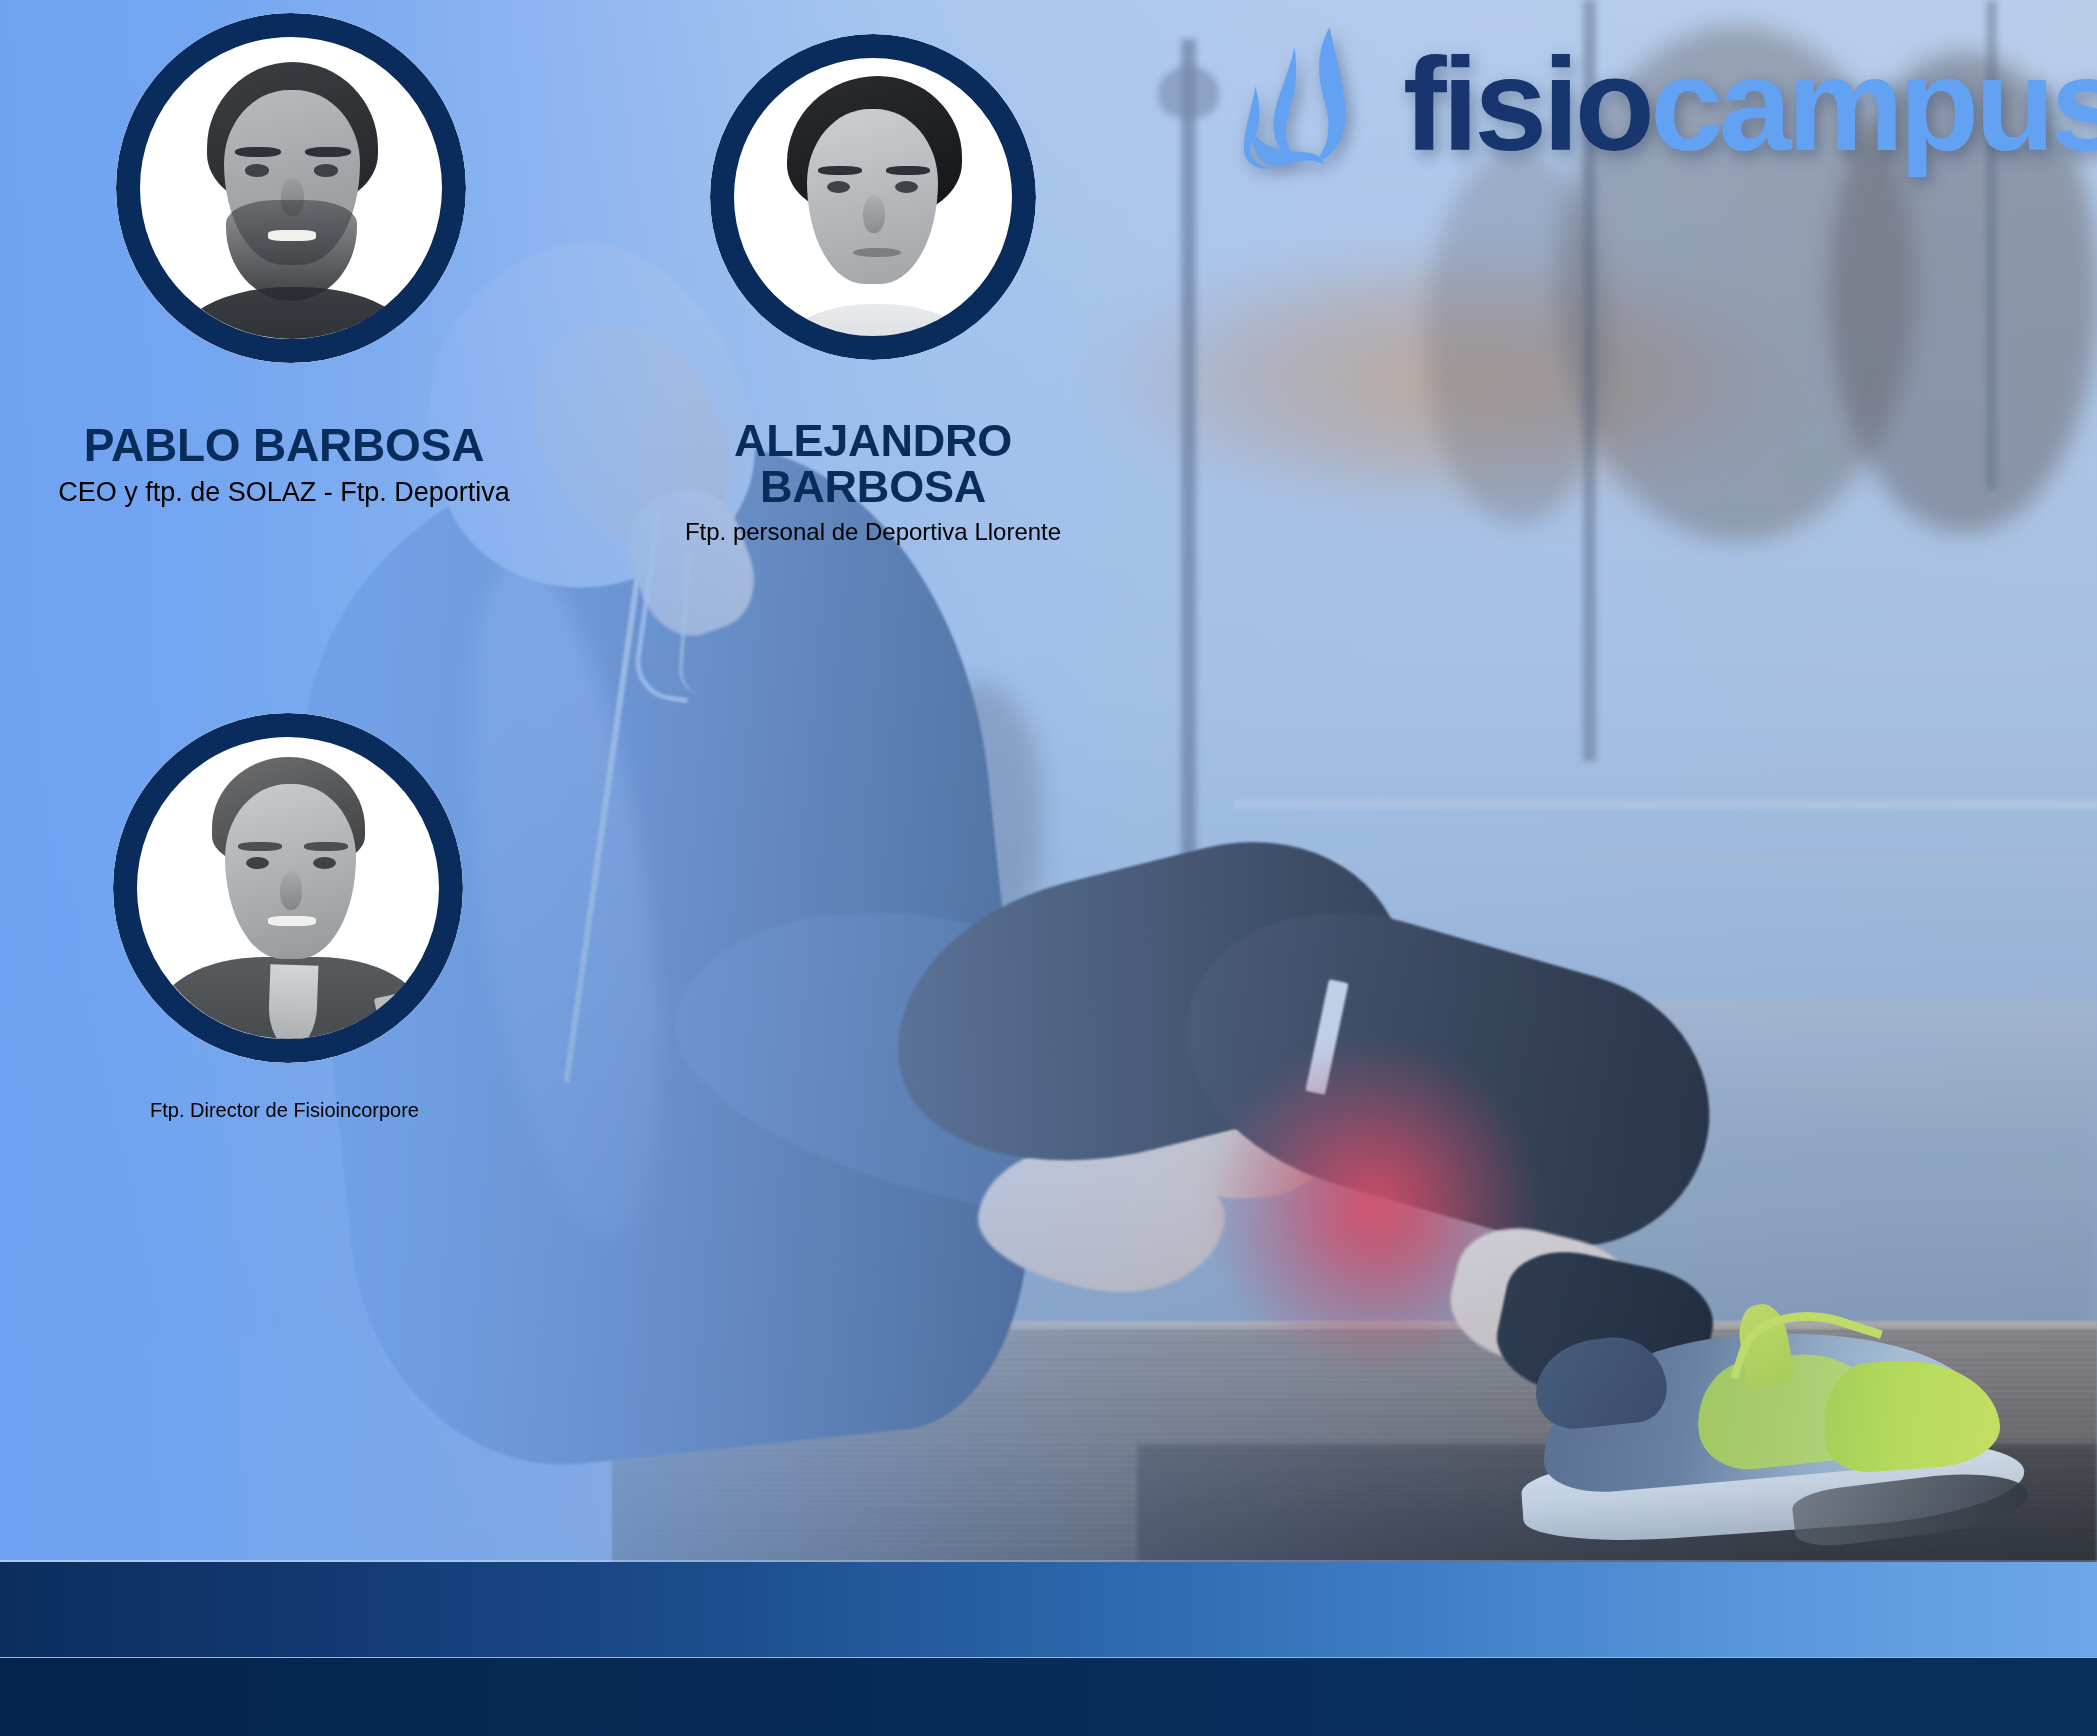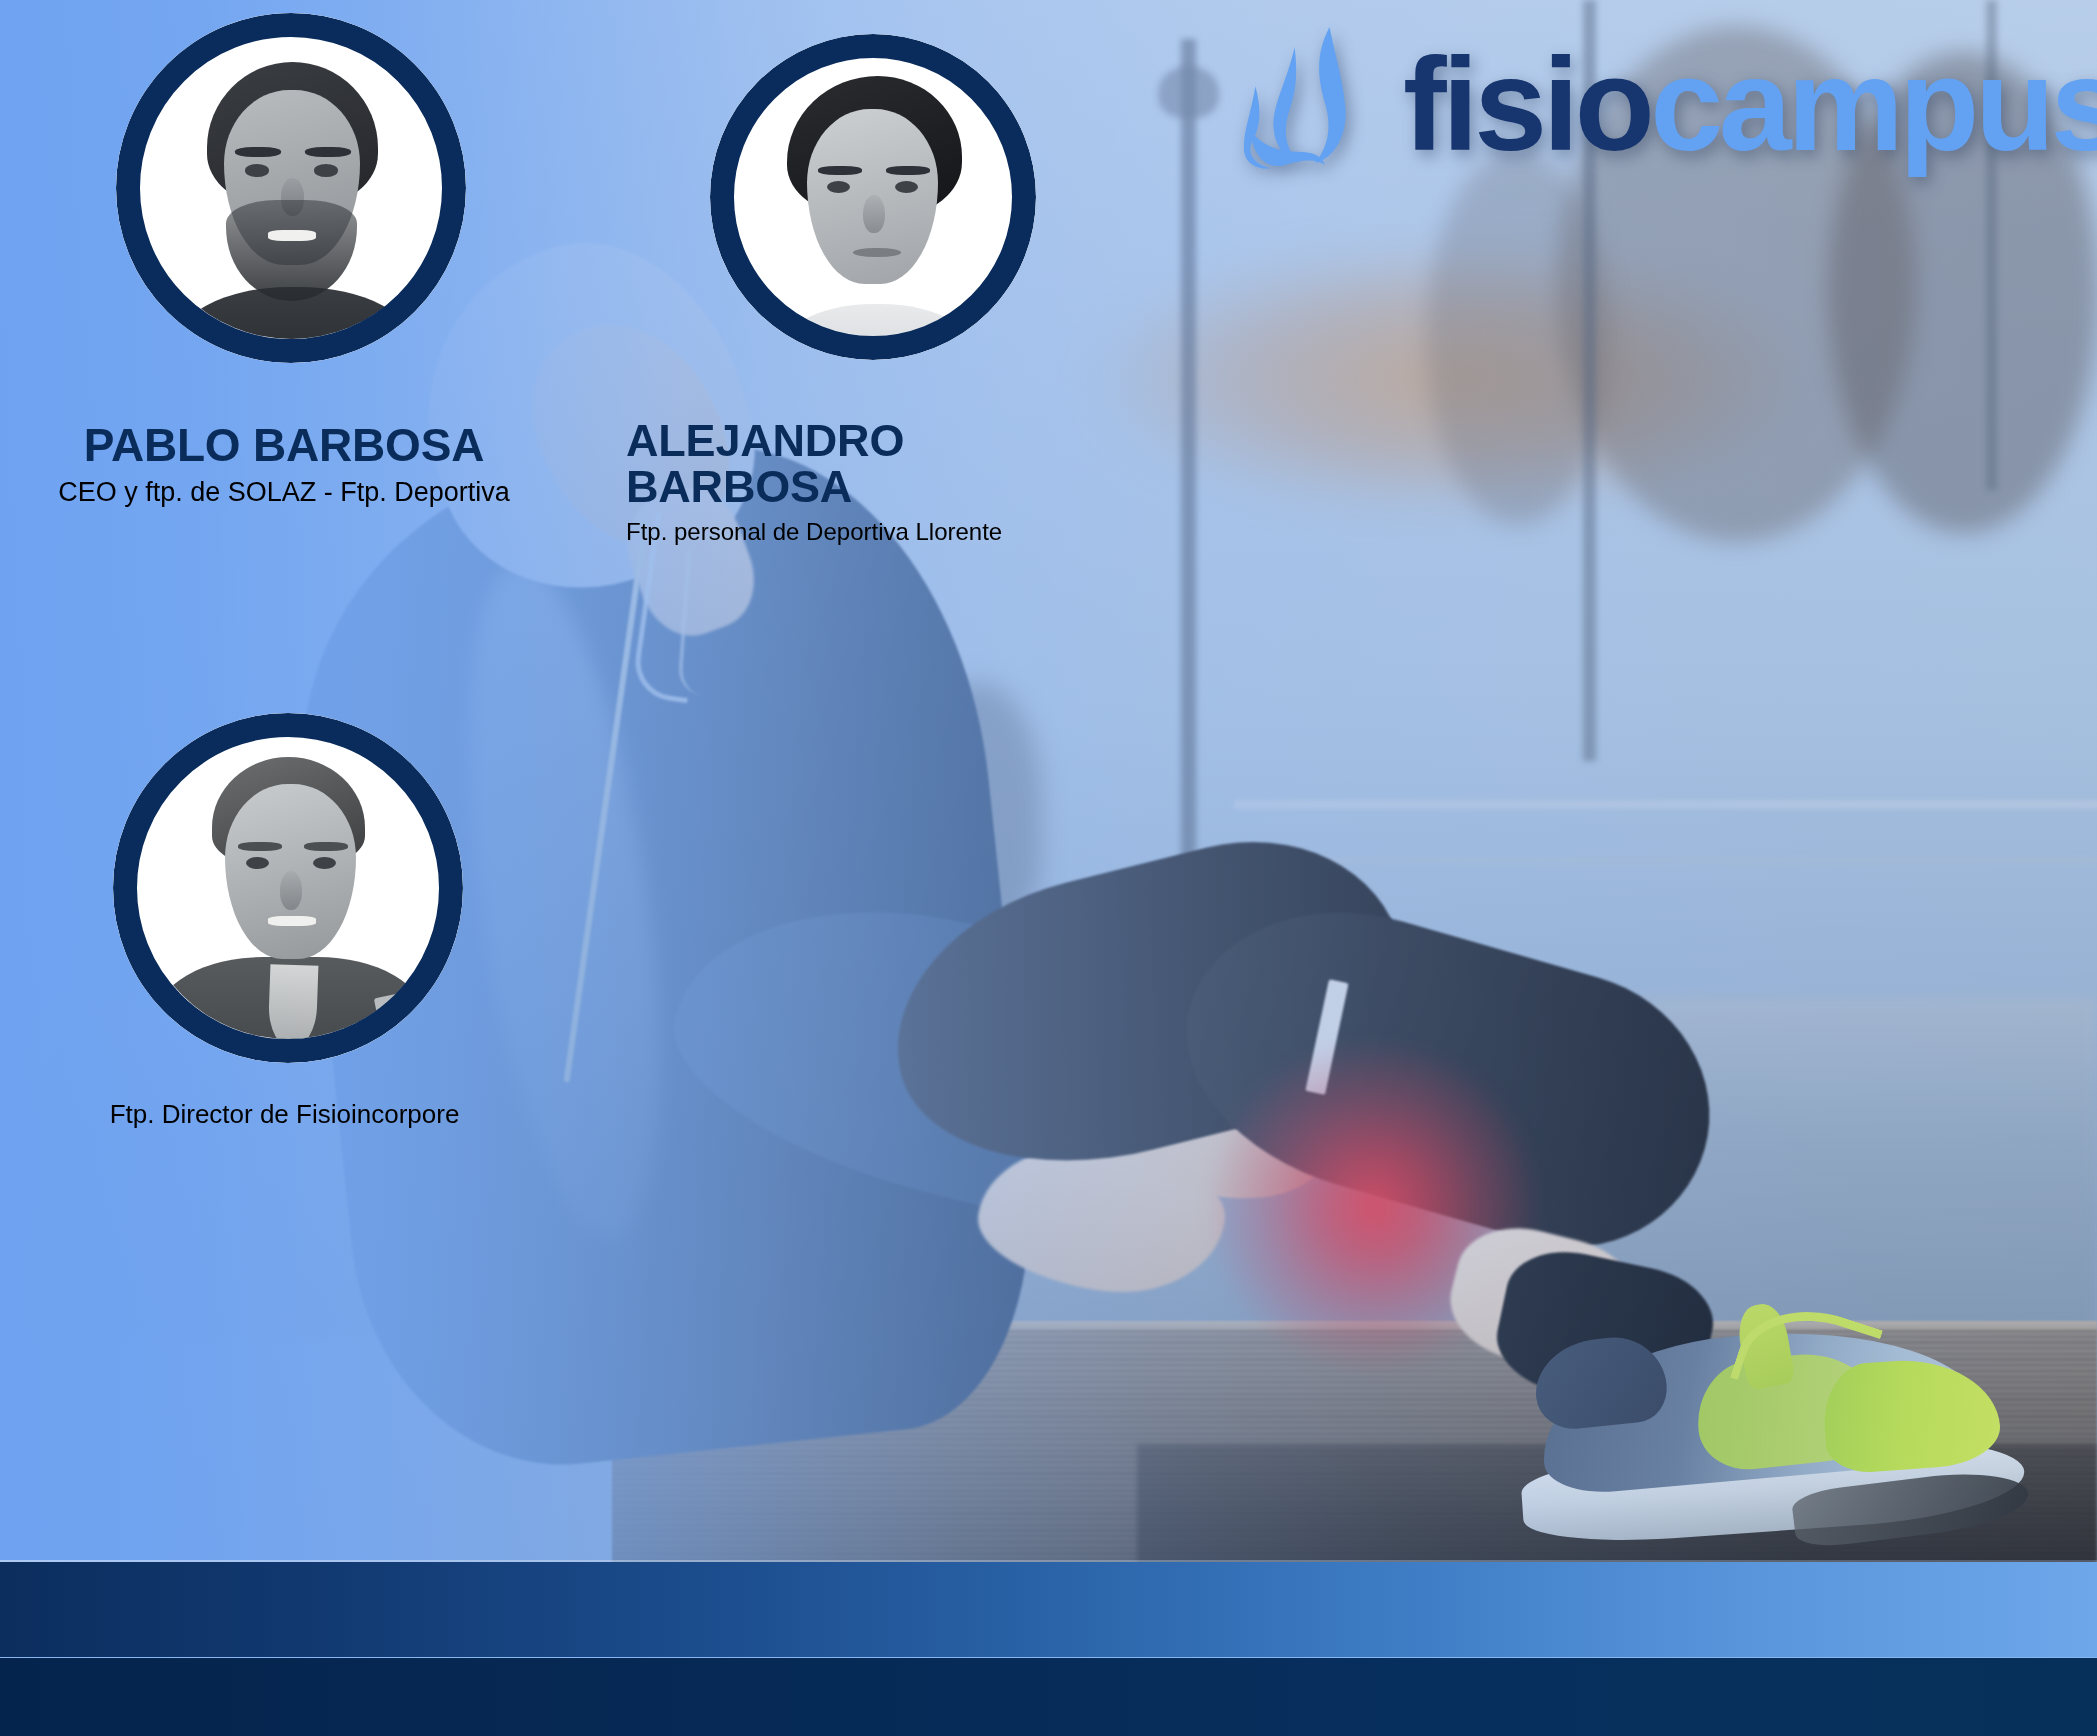--- a/index.html
+++ b/index.html
@@ -289,27 +289,27 @@
     color:#000000;
     line-height:1.26;
     margin:0;
     font-weight:400;
   }
 
   #person1{left:26px;top:422px;width:516px;text-align:center;}
   #person1 .p-name{font-size:46px;}
   #person1 .p-role{font-size:27px;margin-top:6.1px;}
 
-  #person2{left:626px;top:418px;width:494px;}
+  #person2{left:626px;top:418px;width:494px;text-align:center;}
   #person2 .p-name{font-size:45px;}
   #person2 .p-role{font-size:24px;margin-top:7px;}
 
   #person3{left:22px;top:1091px;width:525px;text-align:center;}
   #person3 .p-name{font-size:45px;}
-  #person3 .p-role{font-size:26px;margin-top:7px;}
+  #person3 .p-role{font-size:20px;margin-top:7px;}
 
   
   .logo{
     position:absolute;left:1244px;top:24px;
     display:flex;align-items:center;gap:15px;
     filter:drop-shadow(4.4px 6.1px 7.9px rgba(30,48,80,.40));
   }
   .logo-mark{width:144px;height:162px;flex:0 0 auto;}
   .logo-text{
     font-size:131px;font-weight:bold;line-height:.86;

